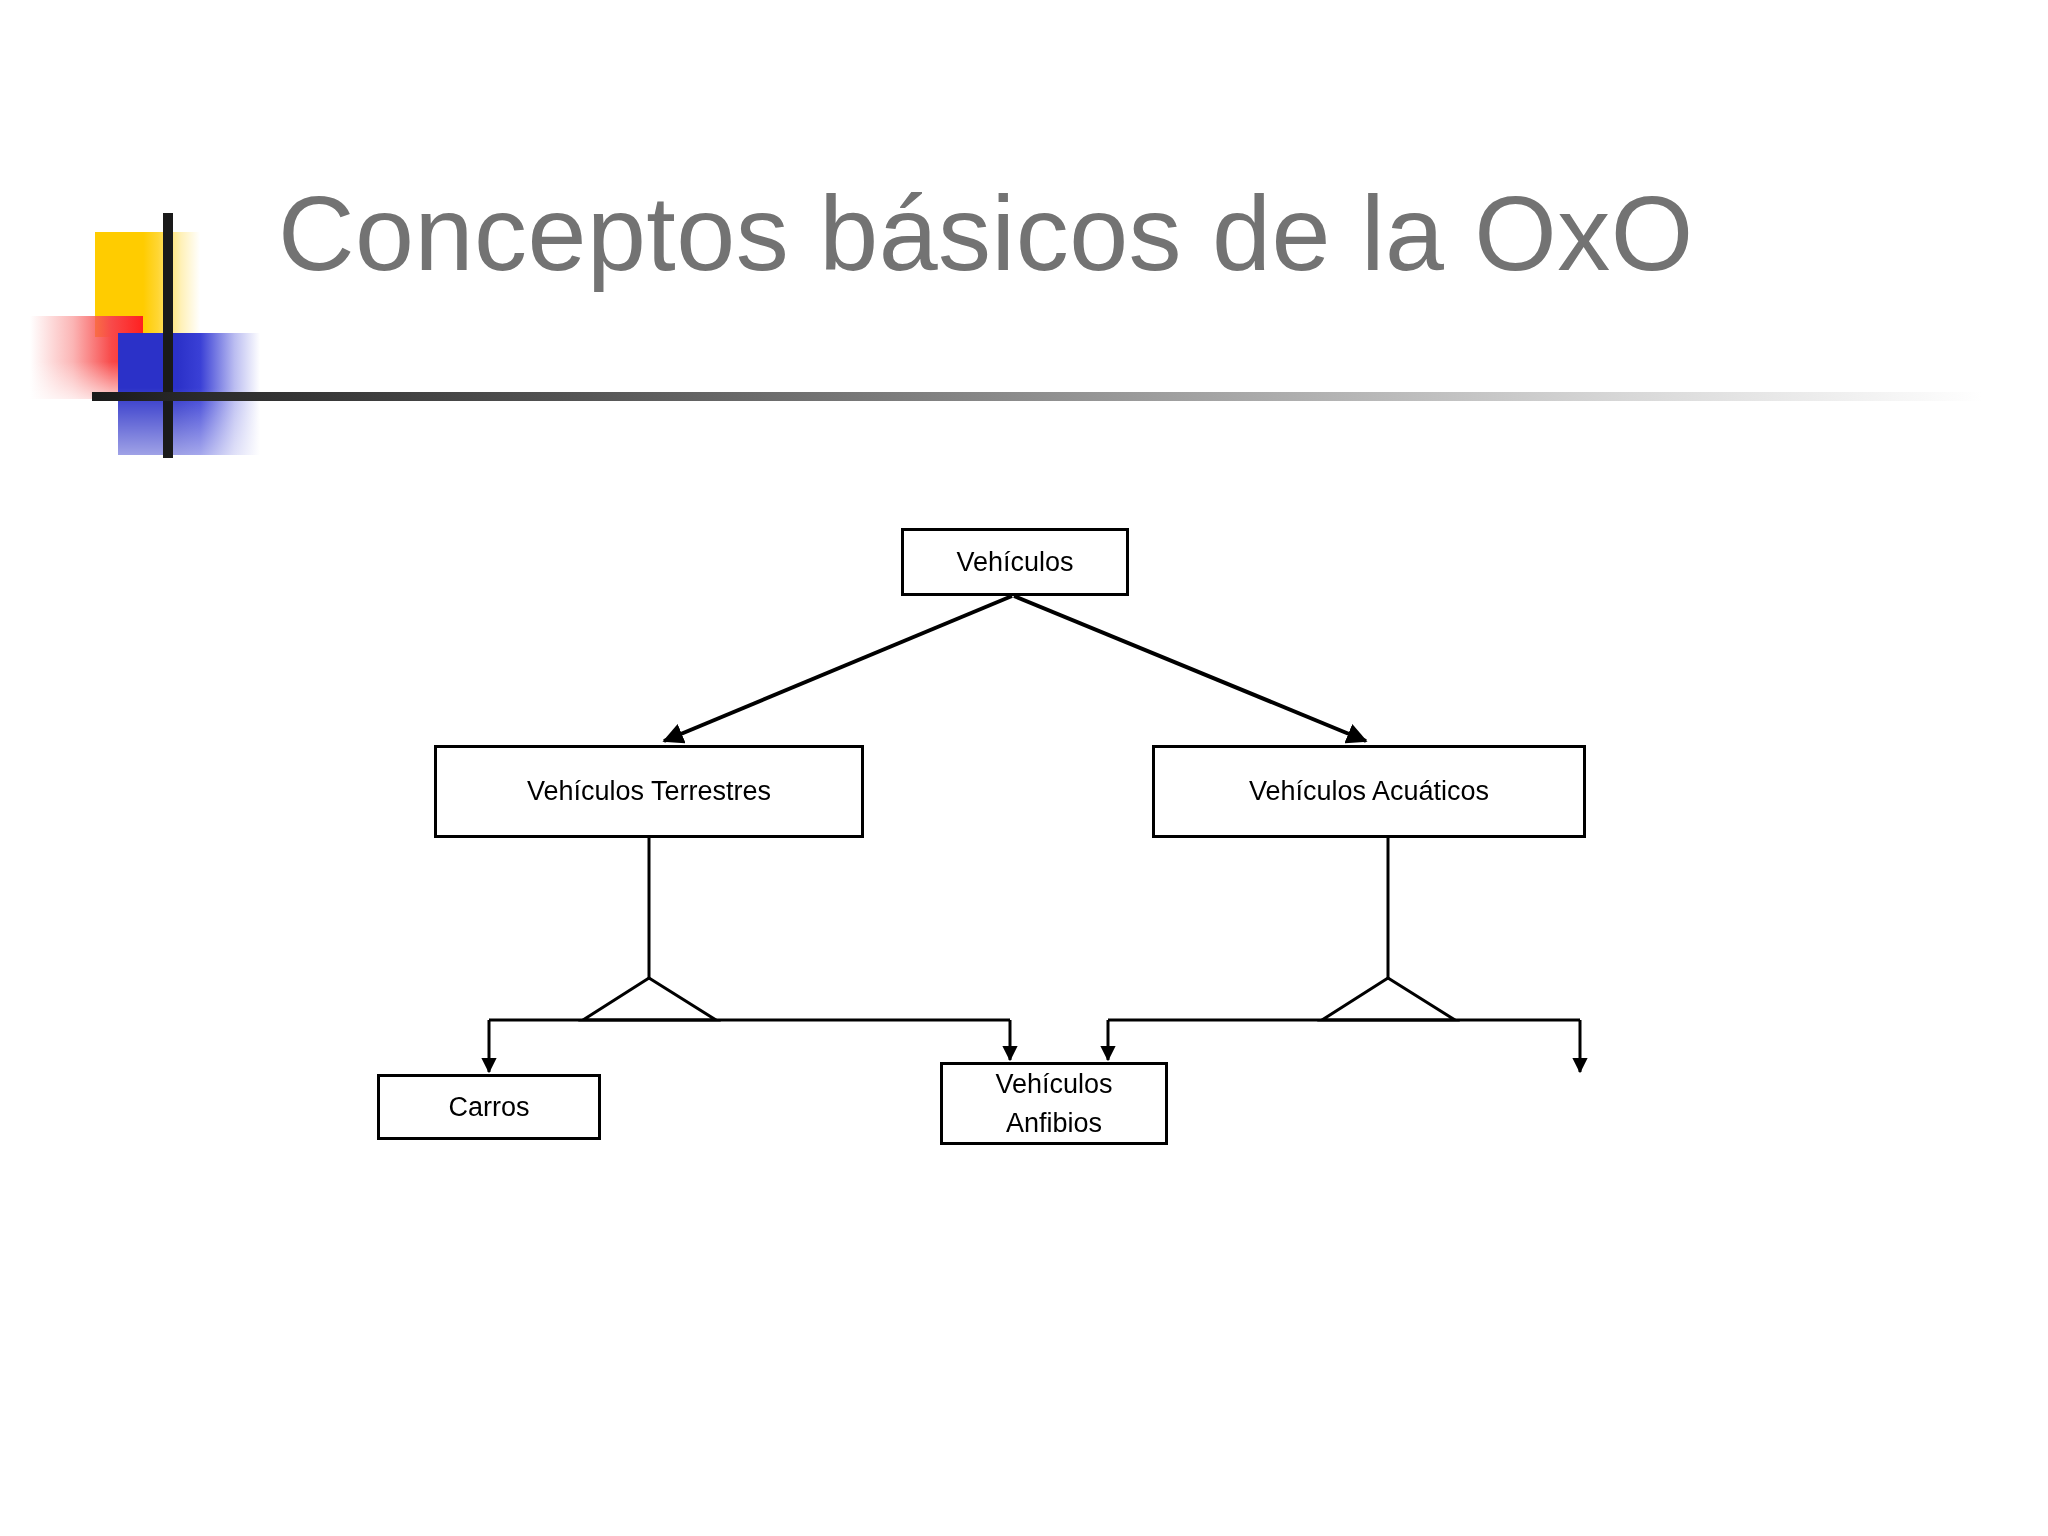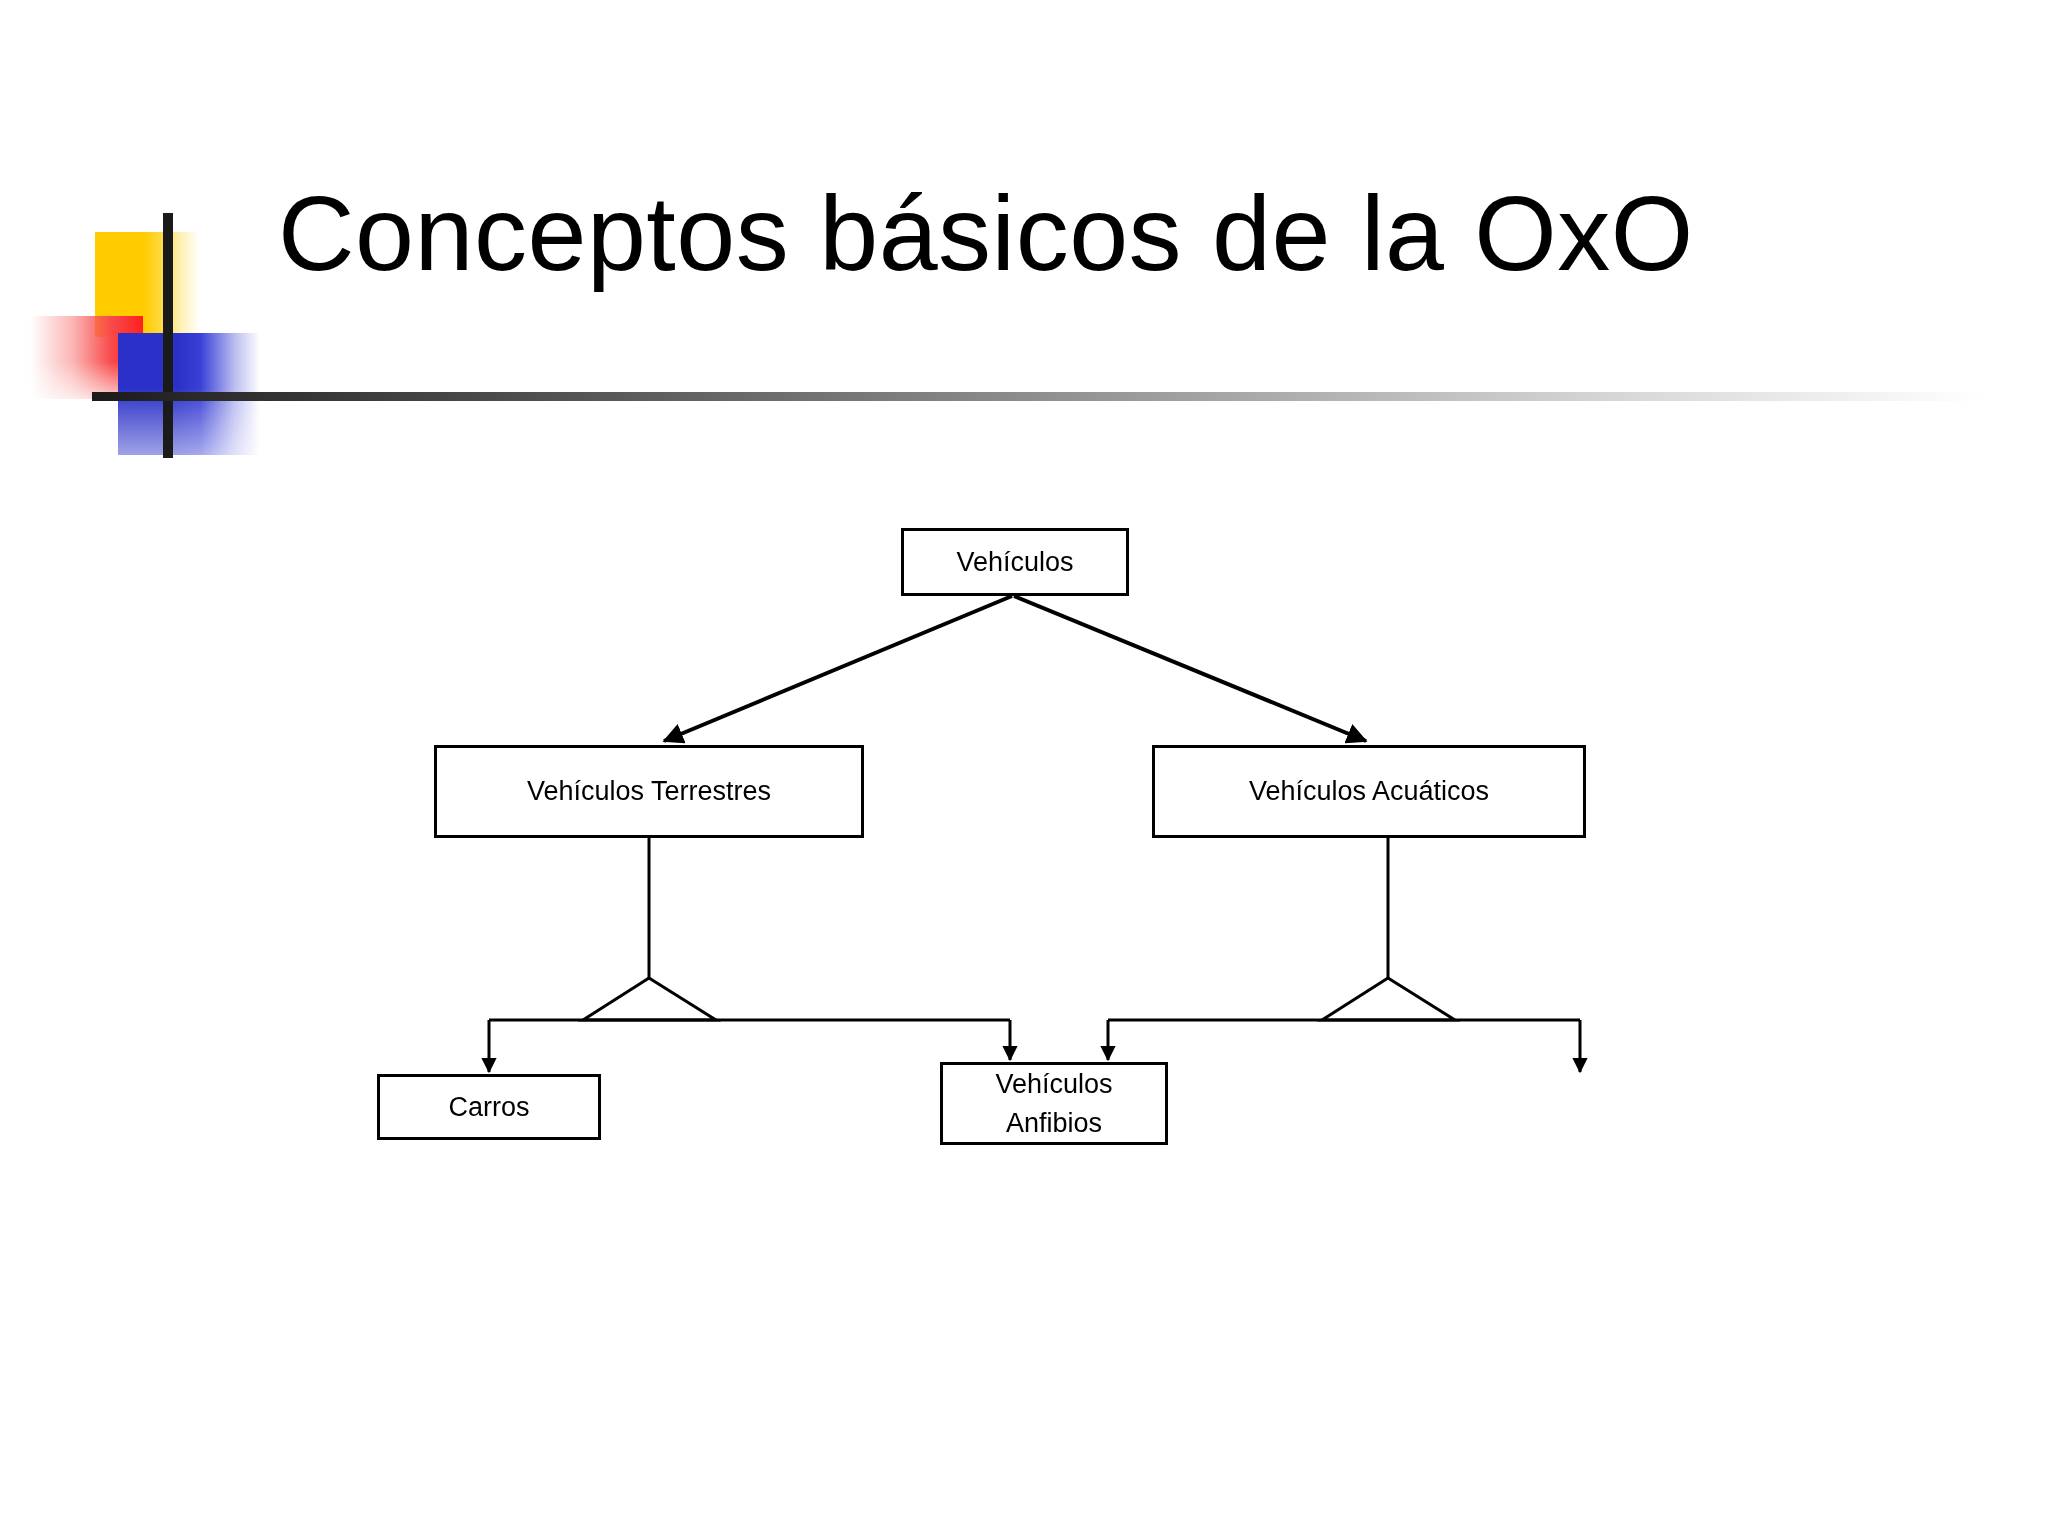--- a/index.html
+++ b/index.html
@@ -85,21 +85,21 @@
   }
 
   .slide-title {
     position: absolute;
     left: 278px;
     top: 176px;
     width: 1720px;
     font-size: 106px;
     line-height: 1.08;
     font-weight: 400;
-    color: #000000;
+    color: #737373;
     letter-spacing: 0.5px;
     white-space: nowrap;
   }
 
   
   #diagram {
     position: absolute;
     left: 0;
     top: 0;
     width: 2048px;

